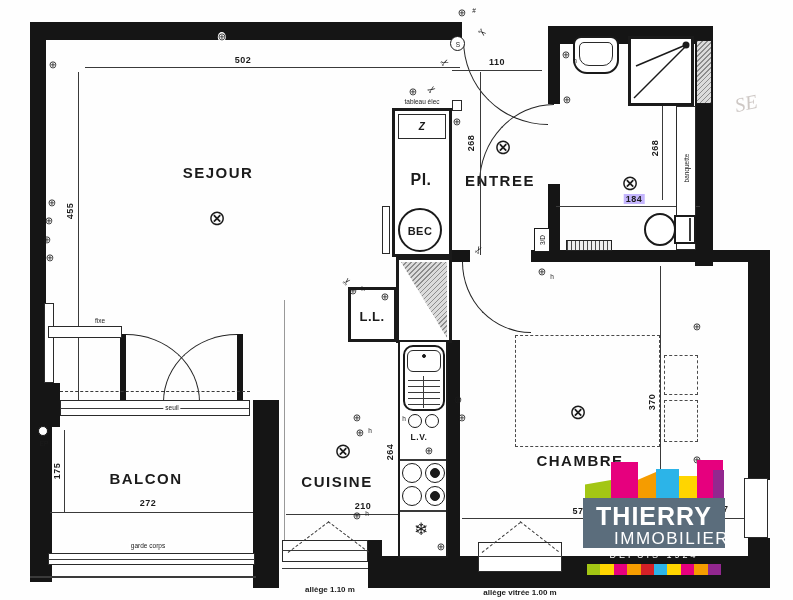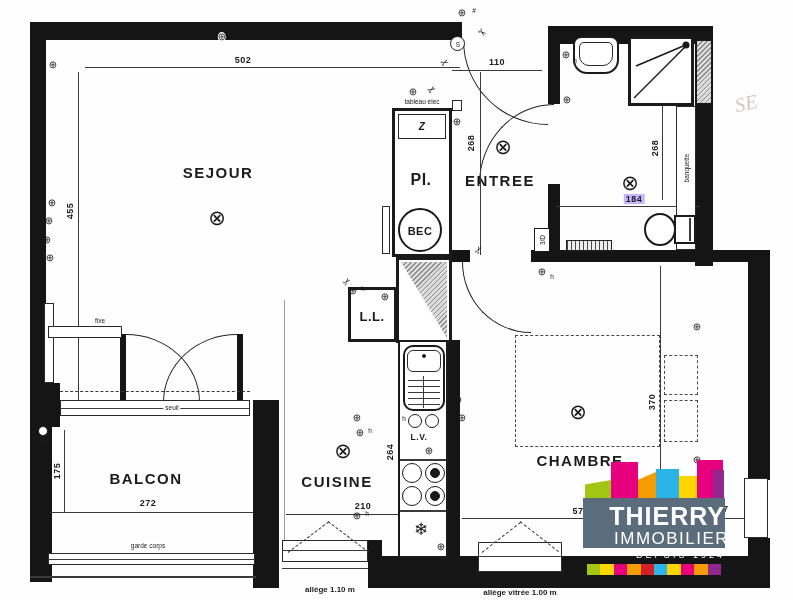--- a/index.html
+++ b/index.html
@@ -18,21 +18,21 @@
   .tiny{font-size:6.5px;font-weight:400;letter-spacing:0;}
   .sym{position:absolute;transform:translate(-50%,-50%);line-height:1;color:#1a1a1a;}
   .light{font-size:21px;font-weight:400;}
   .out{font-size:10px;}
   .circ{position:absolute;border:1.5px solid #1a1a1a;border-radius:50%;background:#fff;box-sizing:border-box;}
   .hatch{background:repeating-linear-gradient(135deg,#8d8d8d 0 1px,#dcdcdc 1px 3.5px);}
   .vhatch{background:repeating-linear-gradient(90deg,#4a4a4a 0 1.5px,#ededed 1.5px 4px);}
   .onwall{background:#fff;border-radius:50%;}
   
   #logo{position:absolute;left:583px;top:458px;width:142px;height:118px;z-index:40;}
-  #logobox{position:absolute;left:0;top:40px;width:142px;height:50px;background:#5b6d7c;text-align:right;color:#fff;}
+  #logobox{position:absolute;left:0;top:40px;width:142px;height:50px;background:#5b6d7c;text-align:center;color:#fff;}
   #logobox .l1{font-size:25px;font-weight:700;letter-spacing:1px;margin-top:4px;}
   #logobox .l2{font-size:17px;font-weight:400;letter-spacing:1.5px;margin-top:-2px;padding-left:31px;}
   #logobox .l3{font-size:9px;font-weight:400;letter-spacing:3px;margin-top:1px;}
   #logostripe{position:absolute;left:4px;top:106px;width:134px;height:11px;display:flex;}
   #logostripe div{flex:1;}
   #watermark{position:absolute;left:735px;top:92px;font-size:20px;font-style:italic;color:rgba(165,155,150,.55);transform:rotate(-12deg);font-family:"Liberation Serif",serif;z-index:2;}
 </style>
 </head>
 <body>
 

